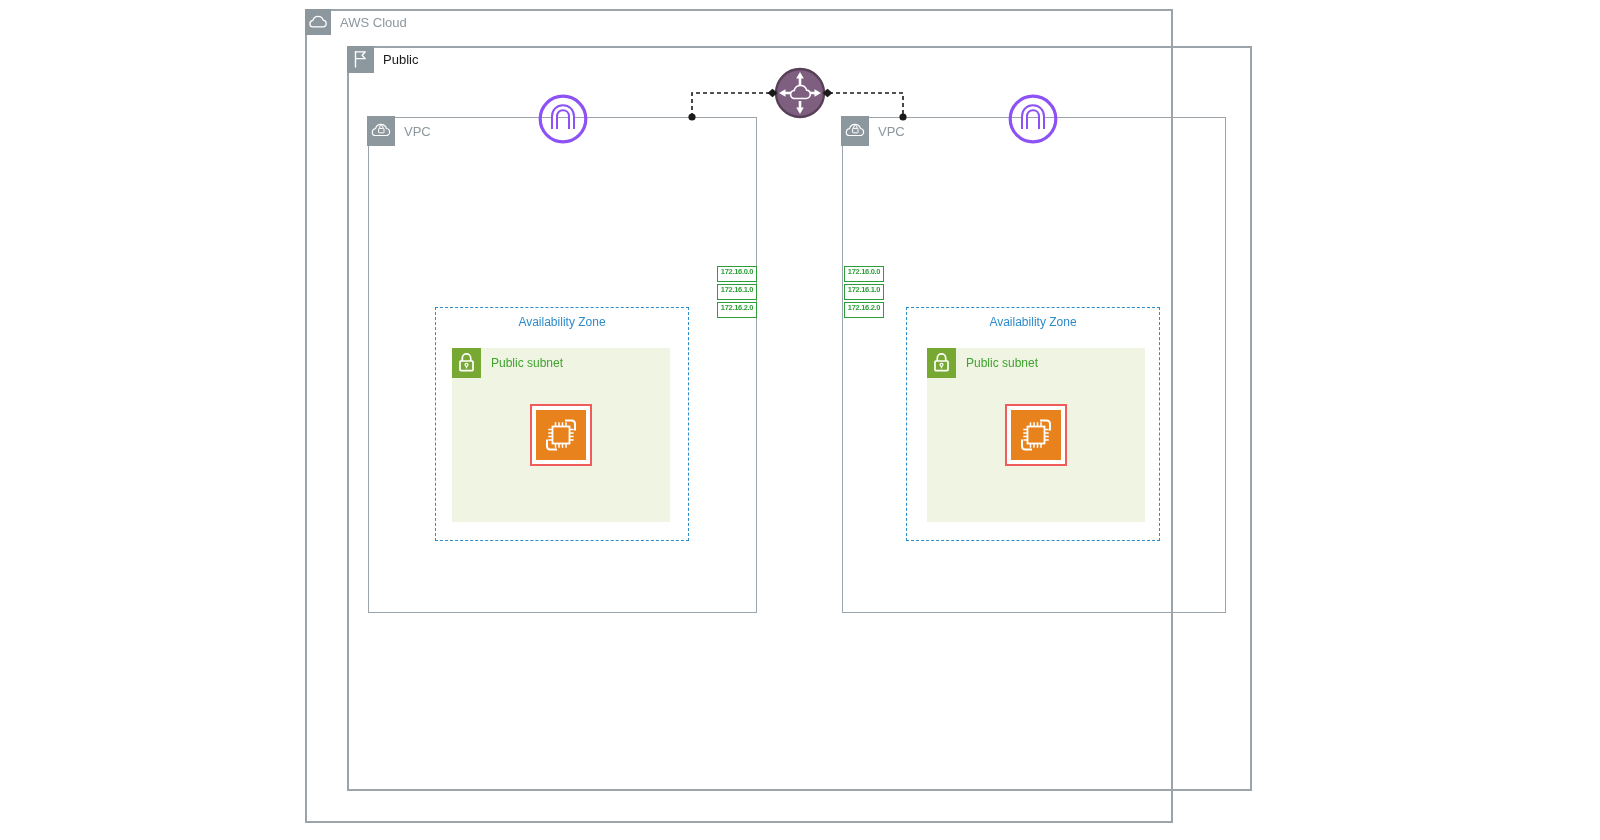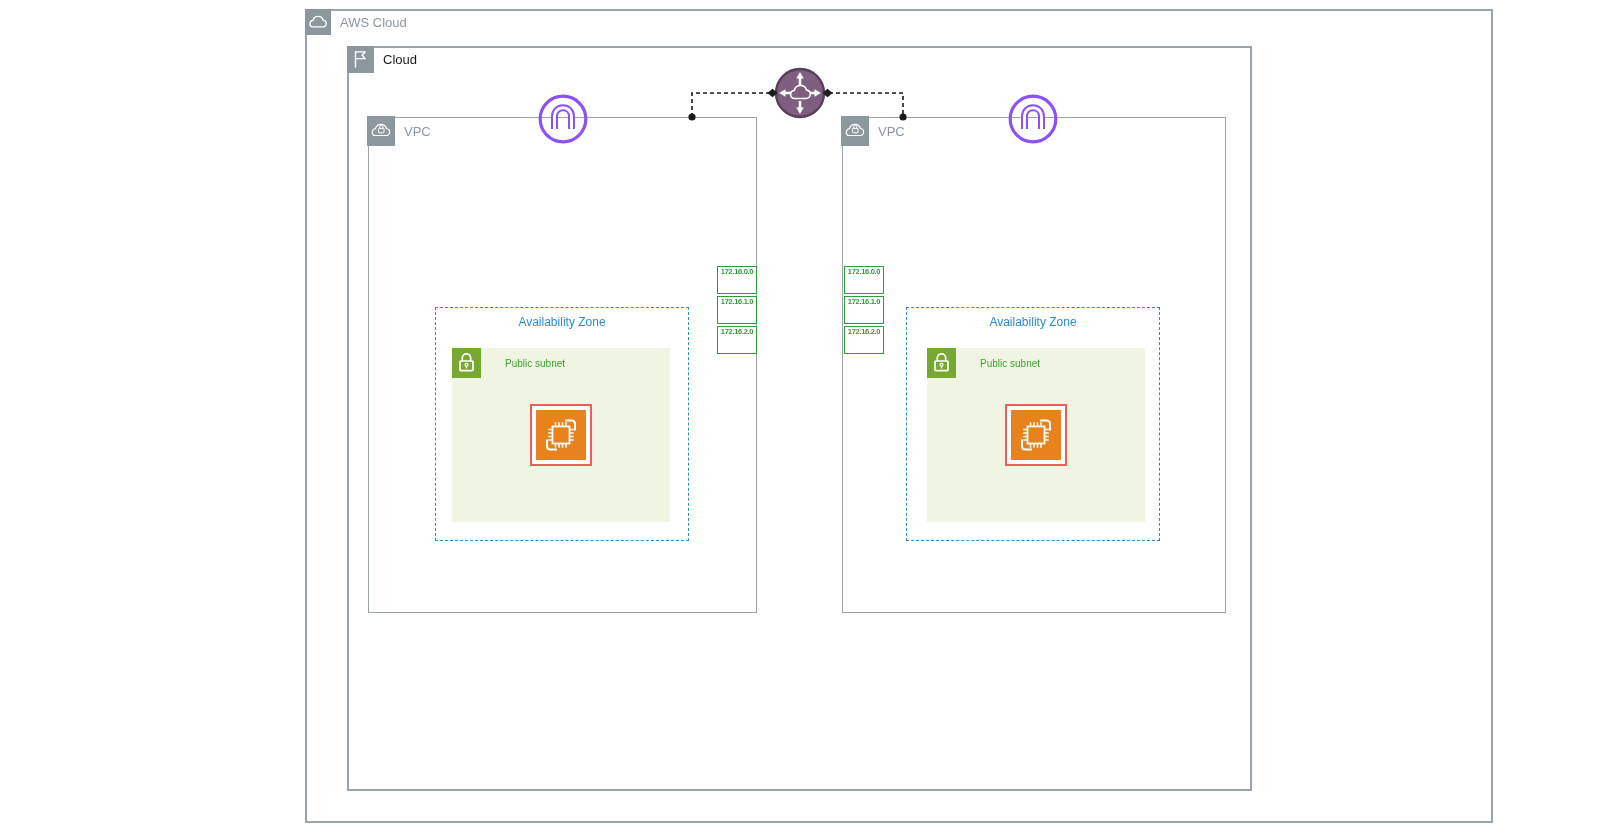--- a/index.html
+++ b/index.html
@@ -14,44 +14,44 @@
     font-family:"Liberation Sans",sans-serif;}
   .canvas{position:relative;width:1600px;height:840px;background:#fff;}
 
   .group{position:absolute;border:2px solid var(--container-border);background:transparent;}
   .group-head{position:absolute;top:-2px;left:-2px;display:flex;align-items:center;}
   .icon-box{background:var(--icon-box-bg);display:flex;align-items:center;justify-content:center;flex:0 0 auto;}
   .group-label{margin-left:9px;font-size:13px;white-space:nowrap;}
   .label-gray{color:var(--container-label);}
   .label-dark{color:var(--region-label);}
 
-  .aws-cloud{left:305px;top:9px;width:1188px;height:814px;}
+  .aws-cloud{left:305px;top:9px;width:868px;height:814px;}
   .region{left:347px;top:46px;width:905px;height:745px;}
   .vpc{top:117px;width:389px;height:496px;border-width:1.5px;}
   .vpc.left{left:368px;}
   .vpc.right{left:842px;width:384px;}
 
   .az{position:absolute;top:307px;width:254px;height:234px;border:1.5px dashed var(--az-blue);}
   .az.left{left:435px;} .az.right{left:906px;}
   .az-label{position:absolute;top:7px;left:0;width:100%;text-align:center;
     color:var(--az-blue);font-size:12px;}
 
   .subnet{position:absolute;top:348px;width:218px;height:174px;background:var(--subnet-bg);}
   .subnet.left{left:452px;} .subnet.right{left:927px;}
   .subnet-head{position:absolute;top:0;left:0;display:flex;align-items:center;}
-  .subnet-label{margin-left:24px;font-size:10px;color:var(--subnet-label-green);white-space:nowrap;}
+  .subnet-label{margin-left:10px;font-size:12px;color:var(--subnet-label-green);white-space:nowrap;}
 
   .ec2{position:absolute;top:404px;width:62px;height:62px;background:#fff;
     border:2px solid var(--selection-red);display:flex;align-items:center;justify-content:center;}
   .ec2.left{left:530px;} .ec2.right{left:1005px;}
   .ec2-inner{width:50px;height:50px;background:var(--ec2-orange);}
 
   .cidr-stack{position:absolute;top:266px;display:flex;flex-direction:column;gap:2px;z-index:7;}
   .cidr-stack.left{left:717px;} .cidr-stack.right{left:844px;}
-  .cidr{width:40px;height:28px;background:#fff;border:1.5px solid var(--cidr-green);
+  .cidr{width:40px;height:16px;background:#fff;border:1.5px solid var(--cidr-green);
     color:var(--cidr-green);font-size:7.5px;font-weight:bold;letter-spacing:-0.3px;
     line-height:9px;text-align:center;white-space:nowrap;}
 
   .overlay{position:absolute;left:0;top:0;width:1600px;height:840px;z-index:5;pointer-events:none;}
   .vpc-icon{position:absolute;width:52px;height:52px;z-index:6;}
   .vpc-icon.left{left:537px;top:93px;} .vpc-icon.right{left:1007px;top:93px;}
 </style>
 </head>
 <body>
 
@@ -69,21 +69,21 @@
   </div>
 
   <div class="group region">
     <div class="group-head">
       <div class="icon-box" style="width:27px;height:27px;">
         <svg width="27" height="27" viewBox="0 0 27 27">
           <path d="M8.5,21.5 V5" fill="none" stroke="#ffffff" stroke-width="1.4"></path>
           <path d="M8.5,5.8 h9.8 l-3.2,3.4 l3.2,3.4 h-9.8" fill="none" stroke="#ffffff" stroke-width="1.3" stroke-linejoin="round"></path>
         </svg>
       </div>
-      <span class="group-label label-dark">Cloud</span>
+      <span class="group-label label-dark">Public</span>
     </div>
   </div>
 
   <div class="group vpc left">
     <div class="group-head">
       <div class="icon-box" style="width:28px;height:30px;">
         <svg width="28" height="30" viewBox="0 0 28 30">
           <path d="M8,19.5 h11 c2,0 3.6,-1.6 3.6,-3.5 c0,-1.8 -1.4,-3.3 -3.2,-3.5 c-0.6,-2.4 -2.9,-4.2 -5.4,-4.2 c-2.7,0 -4.9,1.8 -5.5,4.4 c-1.8,0.3 -3.2,1.9 -3.2,3.7 c0,1.7 1.4,3.1 3.1,3.1 Z" fill="none" stroke="#ffffff" stroke-width="1.2" stroke-linejoin="round"></path>
           <path d="M12.7,12.4 v-1.4 a1.6,1.6 0 0 1 3.2,0 v1.4" fill="none" stroke="#ffffff" stroke-width="1"></path>
           <rect x="11.6" y="12.4" width="5.4" height="4.4" rx="0.5" fill="none" stroke="#ffffff" stroke-width="1"></rect>

